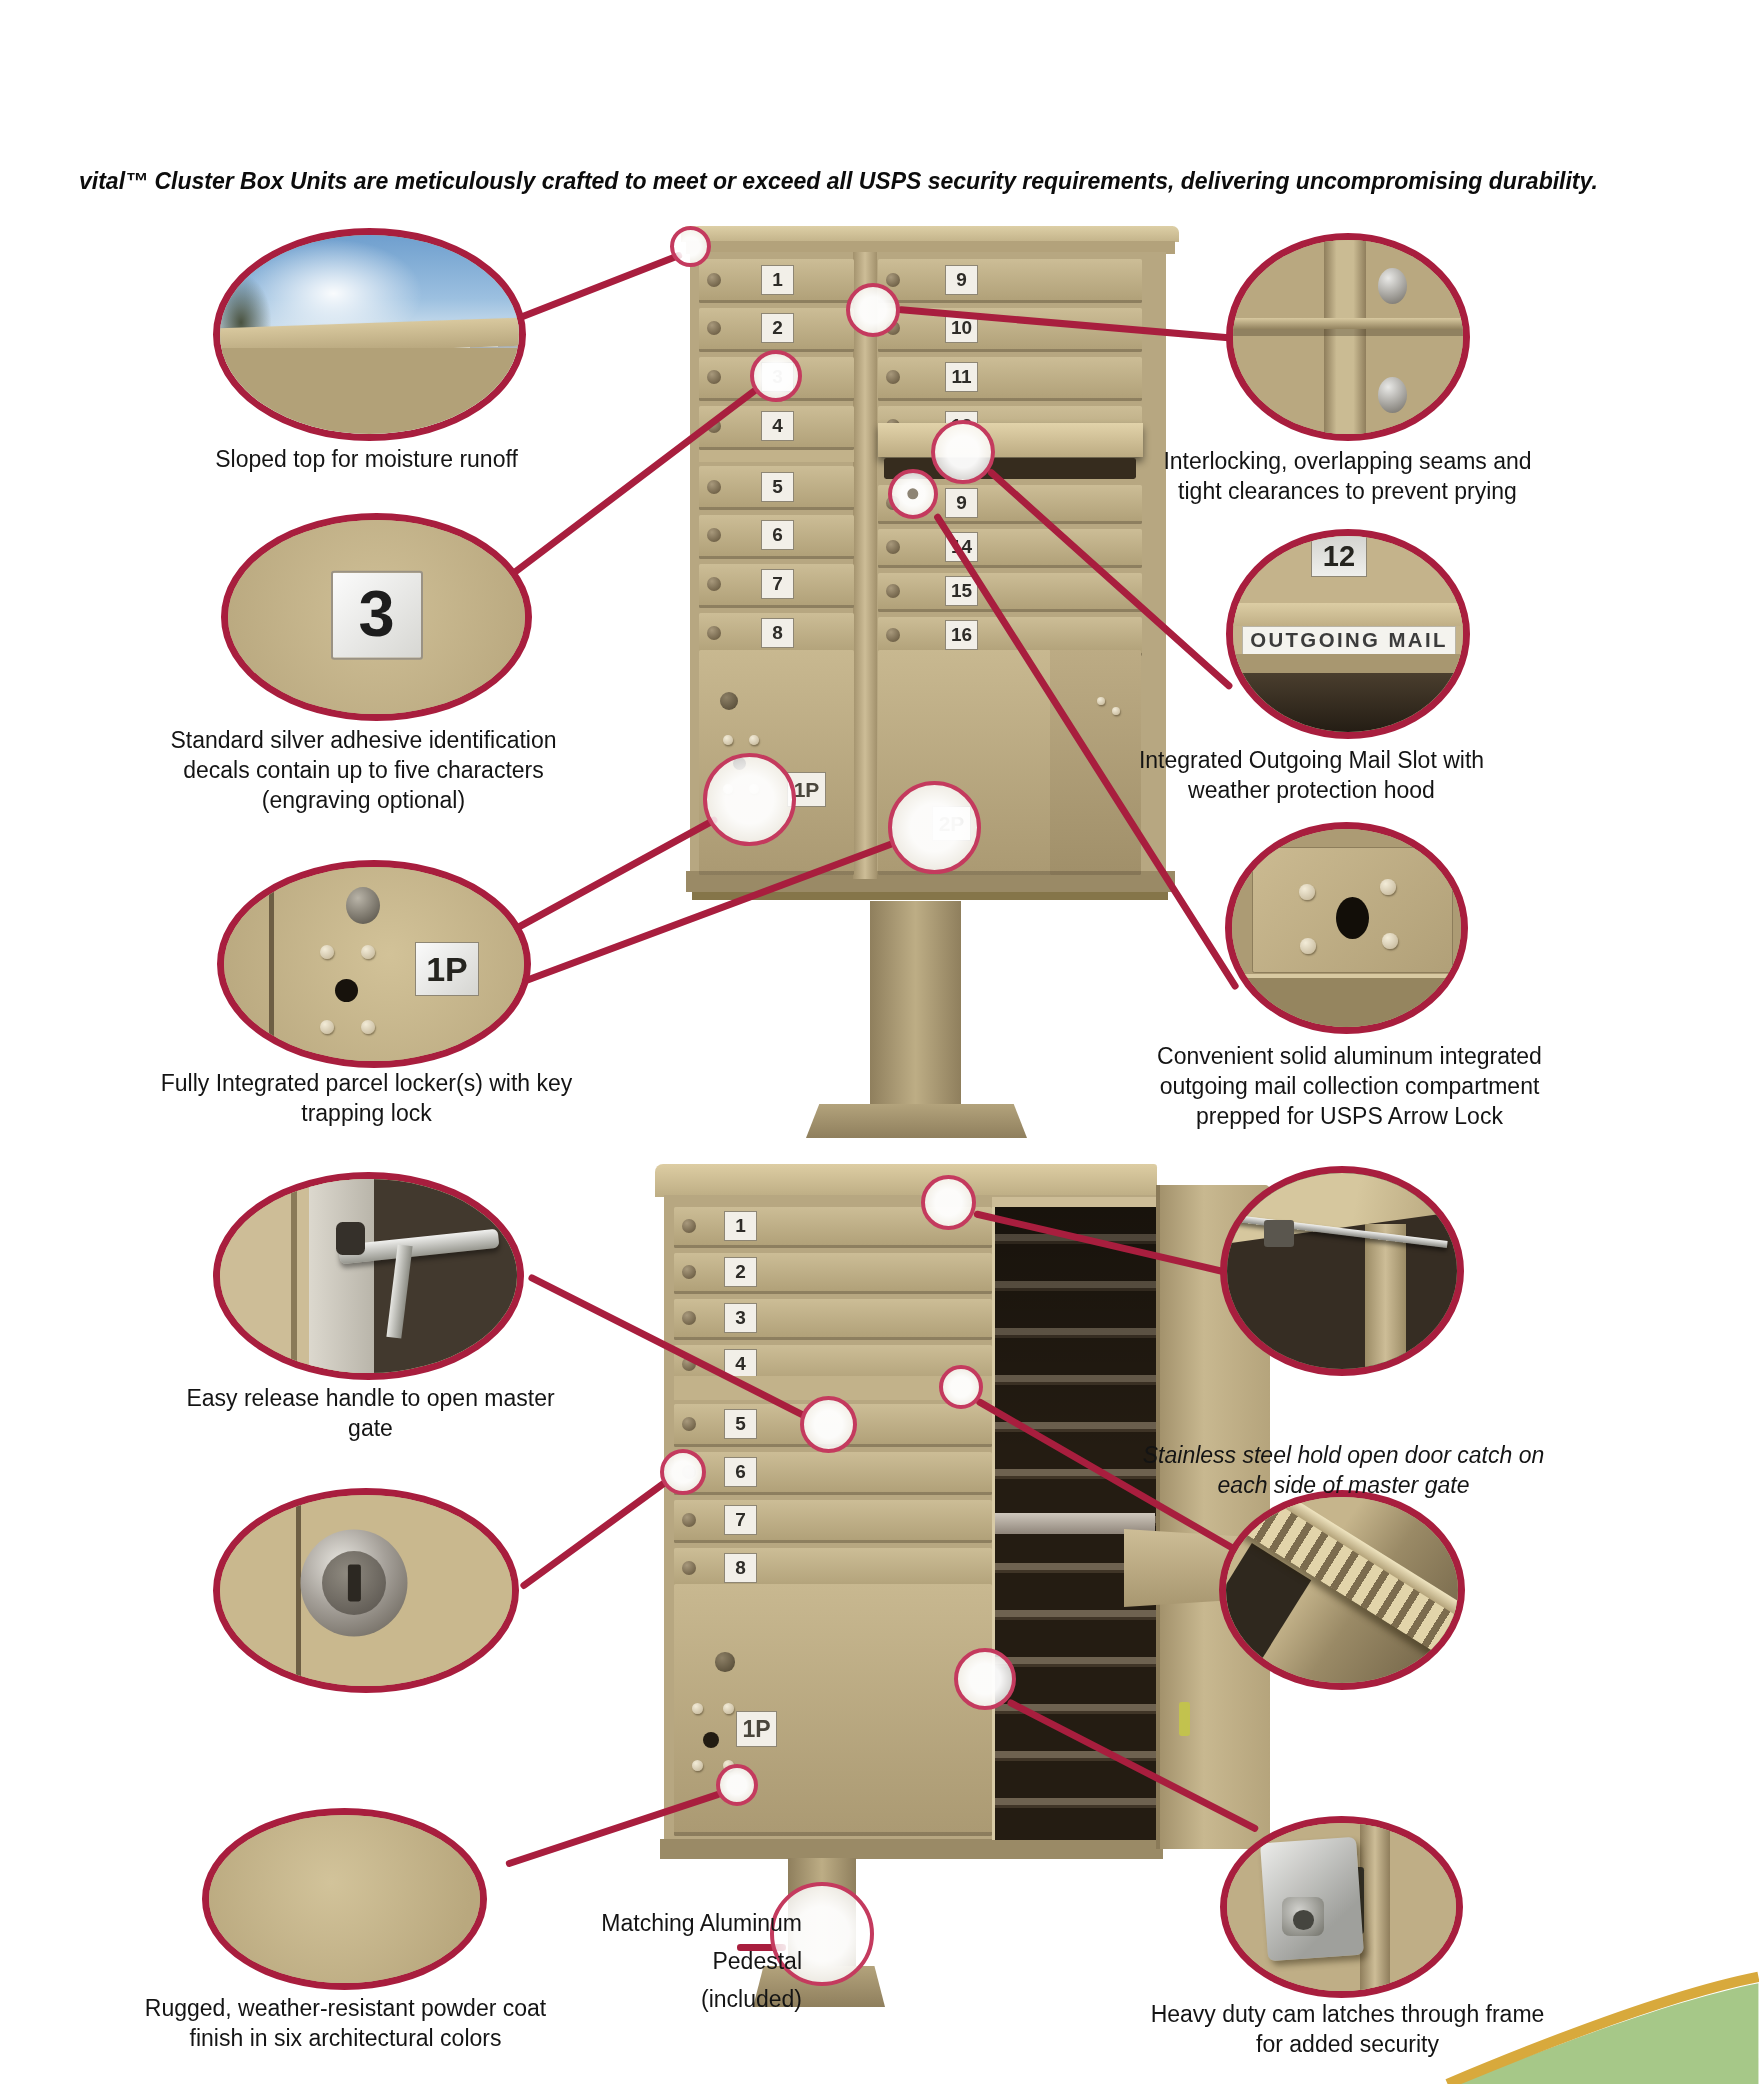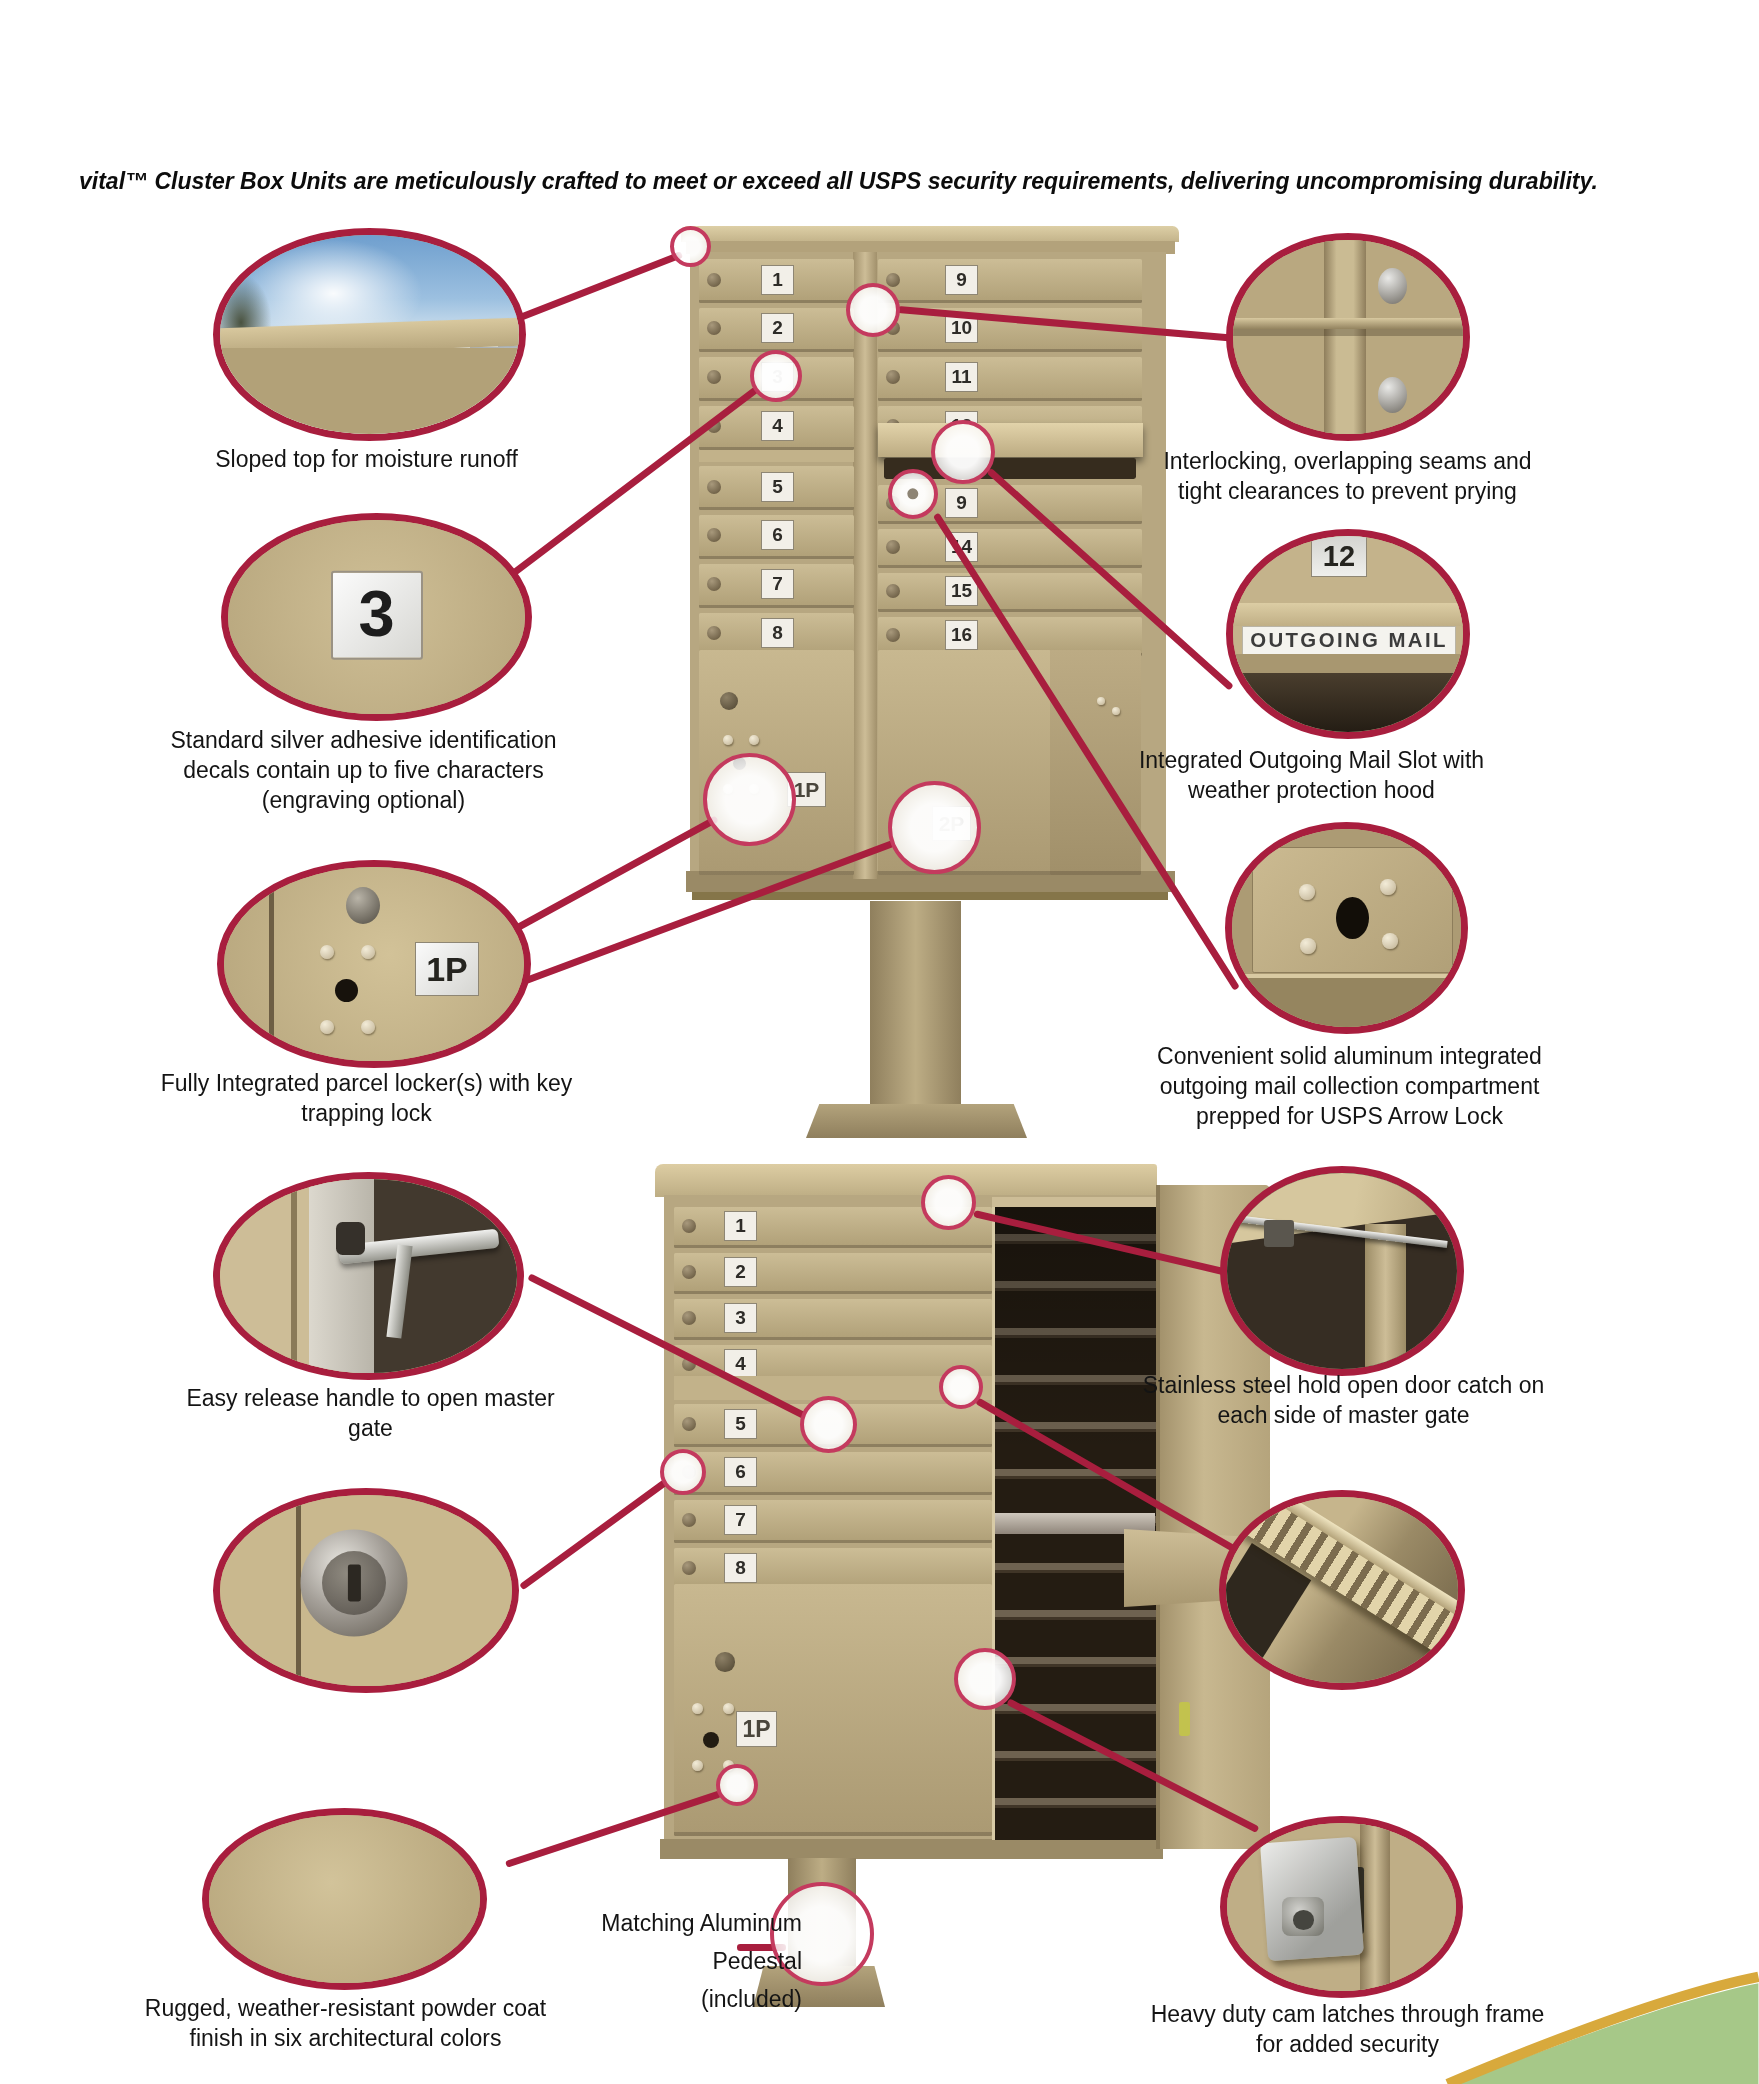--- a/index.html
+++ b/index.html
@@ -353,21 +353,21 @@
     <div>(included)</div>
   </div>
 
   <div class="oval" style="left:1220px;top:1166px;width:244px;height:210px;">
     <div class="abs" style="inset:0;background:#362d23;"></div>
     <div class="abs" style="left:0;top:0;width:100%;height:36%;background:linear-gradient(100deg,#d6c79e 55%,#b4a37a);clip-path:polygon(0 0,100% 0,100% 55%,0 100%);"></div>
     <div class="abs" style="left:60%;top:26%;width:18%;height:74%;background:linear-gradient(90deg,#9c8c66,#cdbd97,#9c8c66);"></div>
     <div class="abs" style="left:4%;top:28%;width:92%;height:7.3px;background:linear-gradient(180deg,#f2f2f0,#8c8c86);transform:rotate(7deg);box-shadow:0 3.3px 4.1px rgba(0,0,0,.5);"></div>
     <div class="abs" style="left:16%;top:24%;width:13%;height:14%;background:#5a564e;border-radius:3.3px;"></div>
   </div>
-  <div class="caption" style="left:1140px;top:1370px;width:407px;">Stainless steel hold open door catch on each side of master gate</div>
+  <div class="caption" style="left:1140px;top:1440px;width:407px;font-style:italic;">Stainless steel hold open door catch on each side of master gate</div>
 
   <div class="oval" style="left:1219px;top:1490px;width:246px;height:200px;">
     <div class="abs" style="inset:0;background:linear-gradient(125deg,#c6b58c 38%,#9a8a66 58%,#6b5d42);"></div>
     <div class="abs" style="left:-4%;top:30%;width:30%;height:60%;background:#2f281e;transform:rotate(32deg);"></div>
     <div class="abs" style="left:-12%;top:26%;width:130%;height:49px;transform:rotate(32deg);background:repeating-linear-gradient(90deg,#7c6c4e 0 7.3px,#e2d4aa 7.3px 18px);box-shadow:0 6.5px 6.5px rgba(40,30,12,.45);"></div>
     <div class="abs" style="left:-12%;top:20%;width:130%;height:13px;transform:rotate(32deg);background:linear-gradient(180deg,#efe4c0,#b4a37a);"></div>
   </div>
 
   <div class="oval" style="left:1220px;top:1816px;width:243px;height:182px;">
     <div class="abs" style="inset:0;background:#bfae86;"></div>

